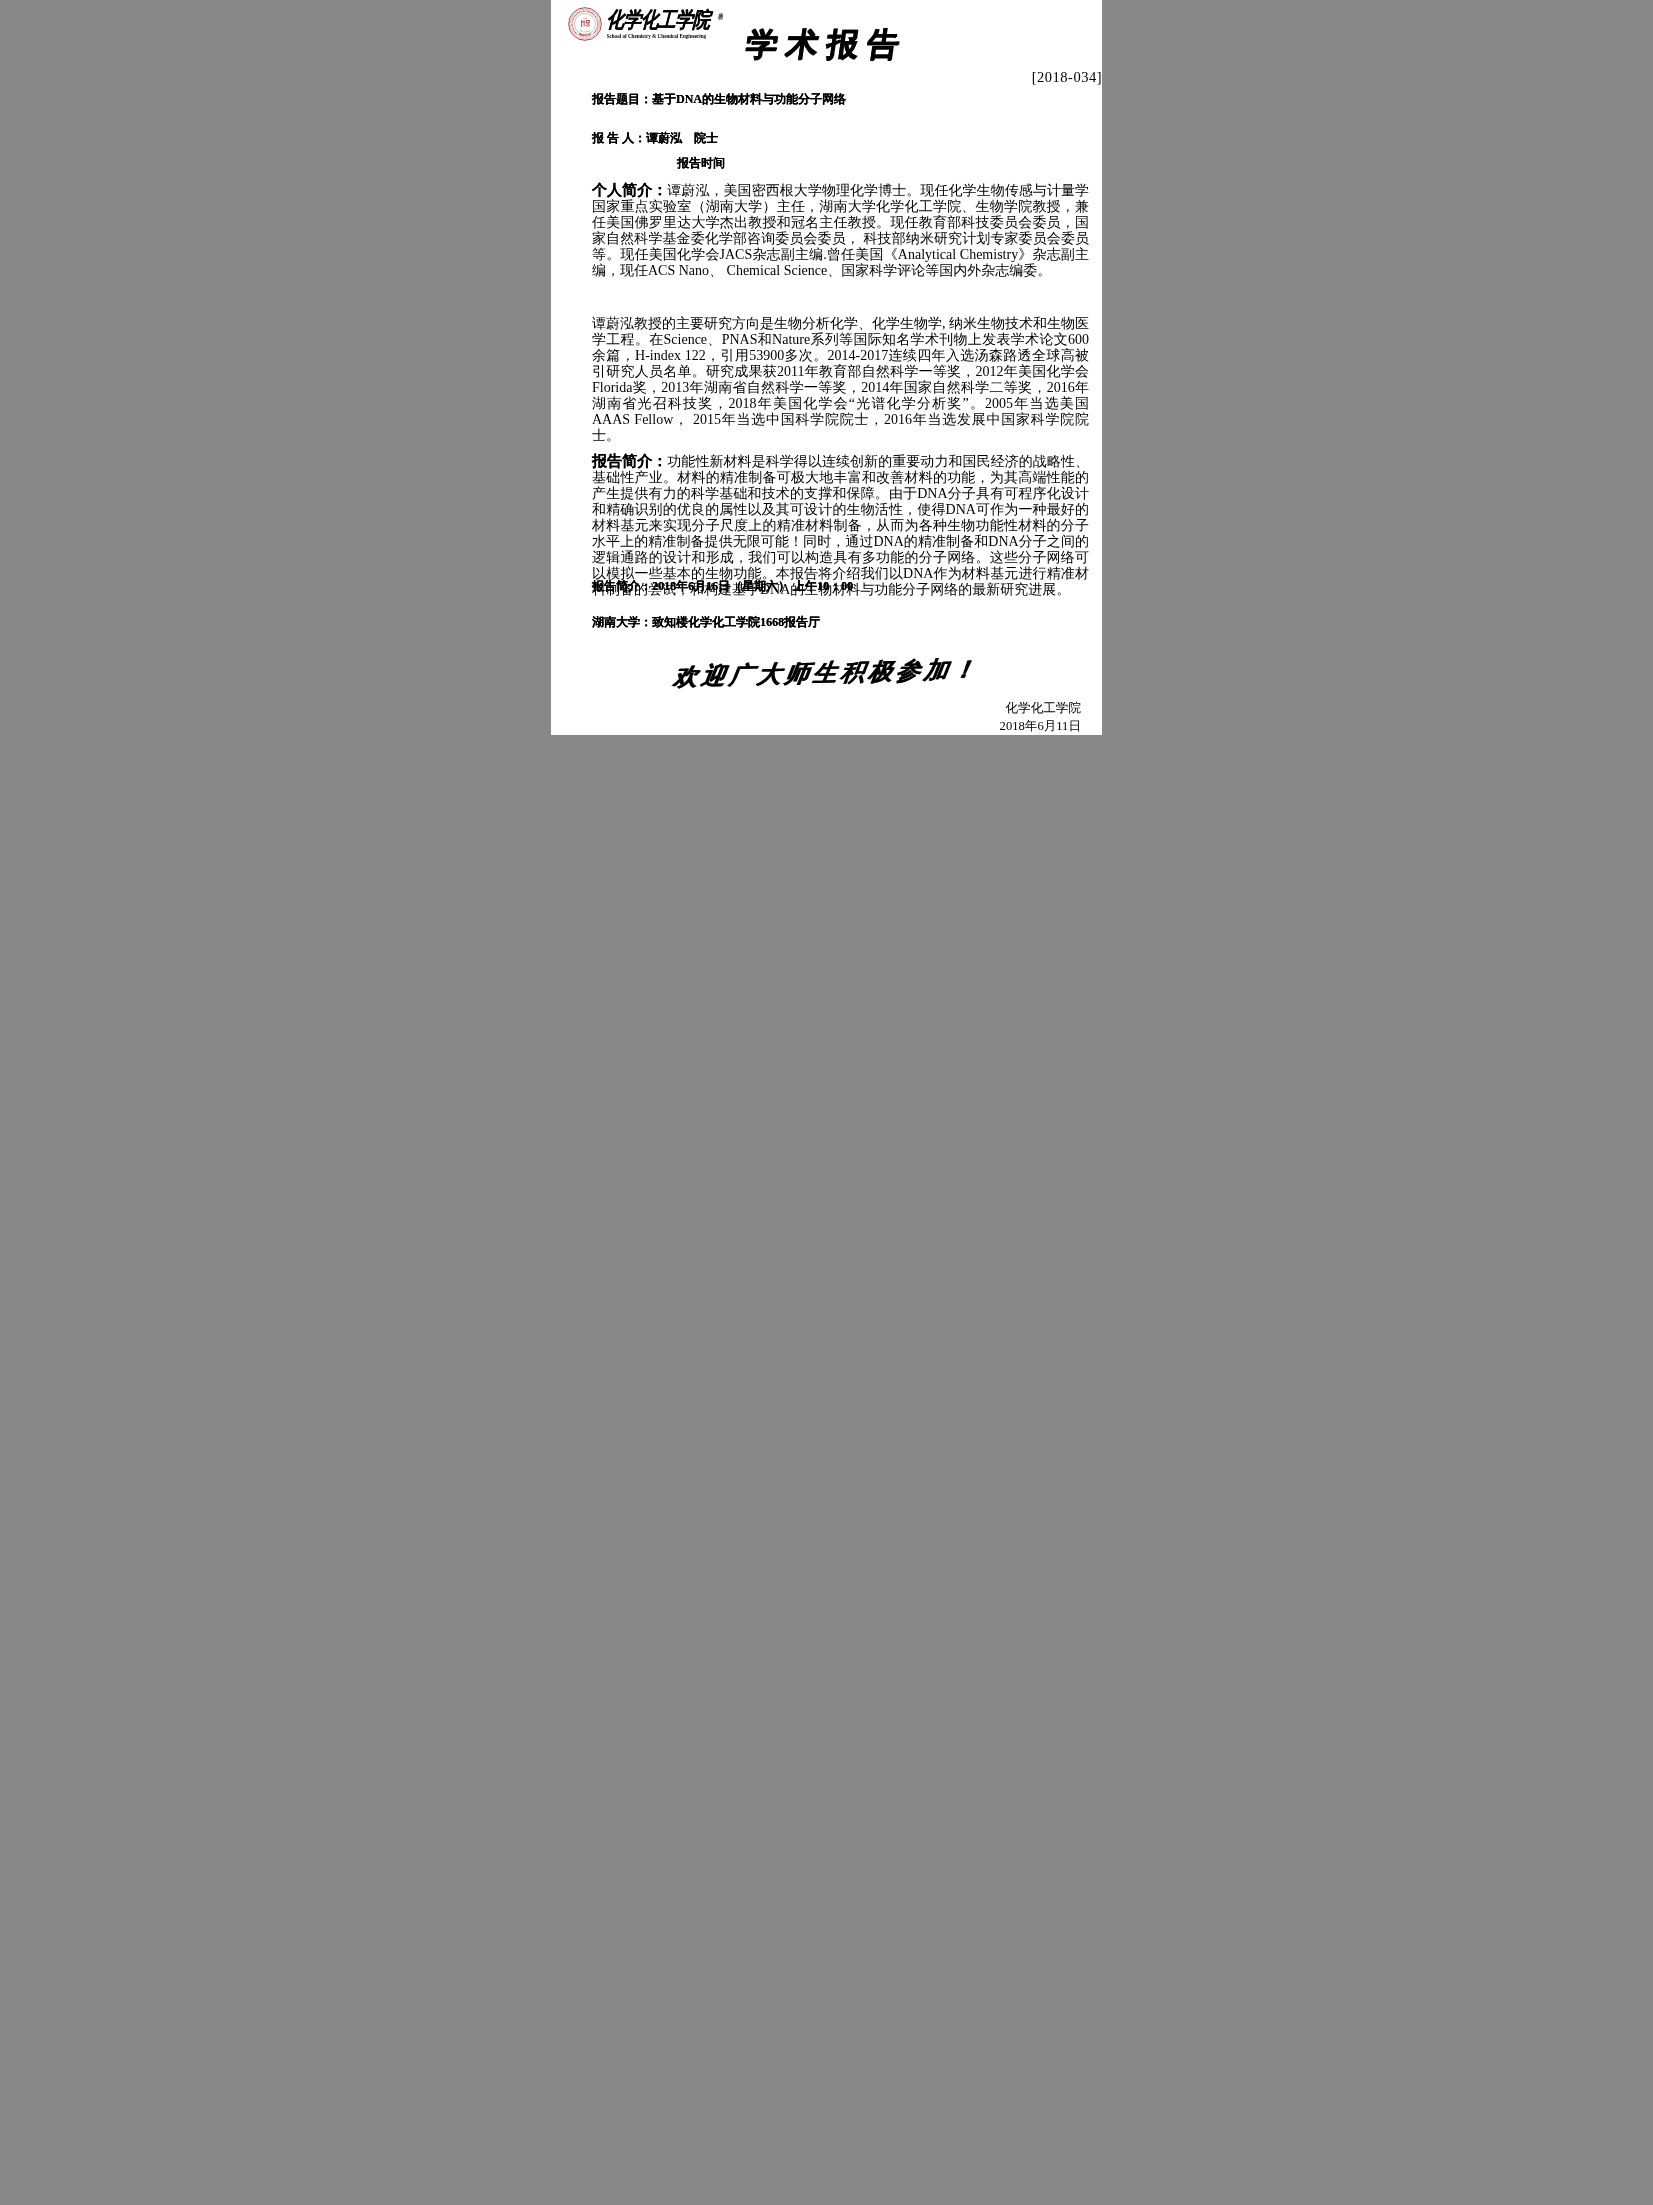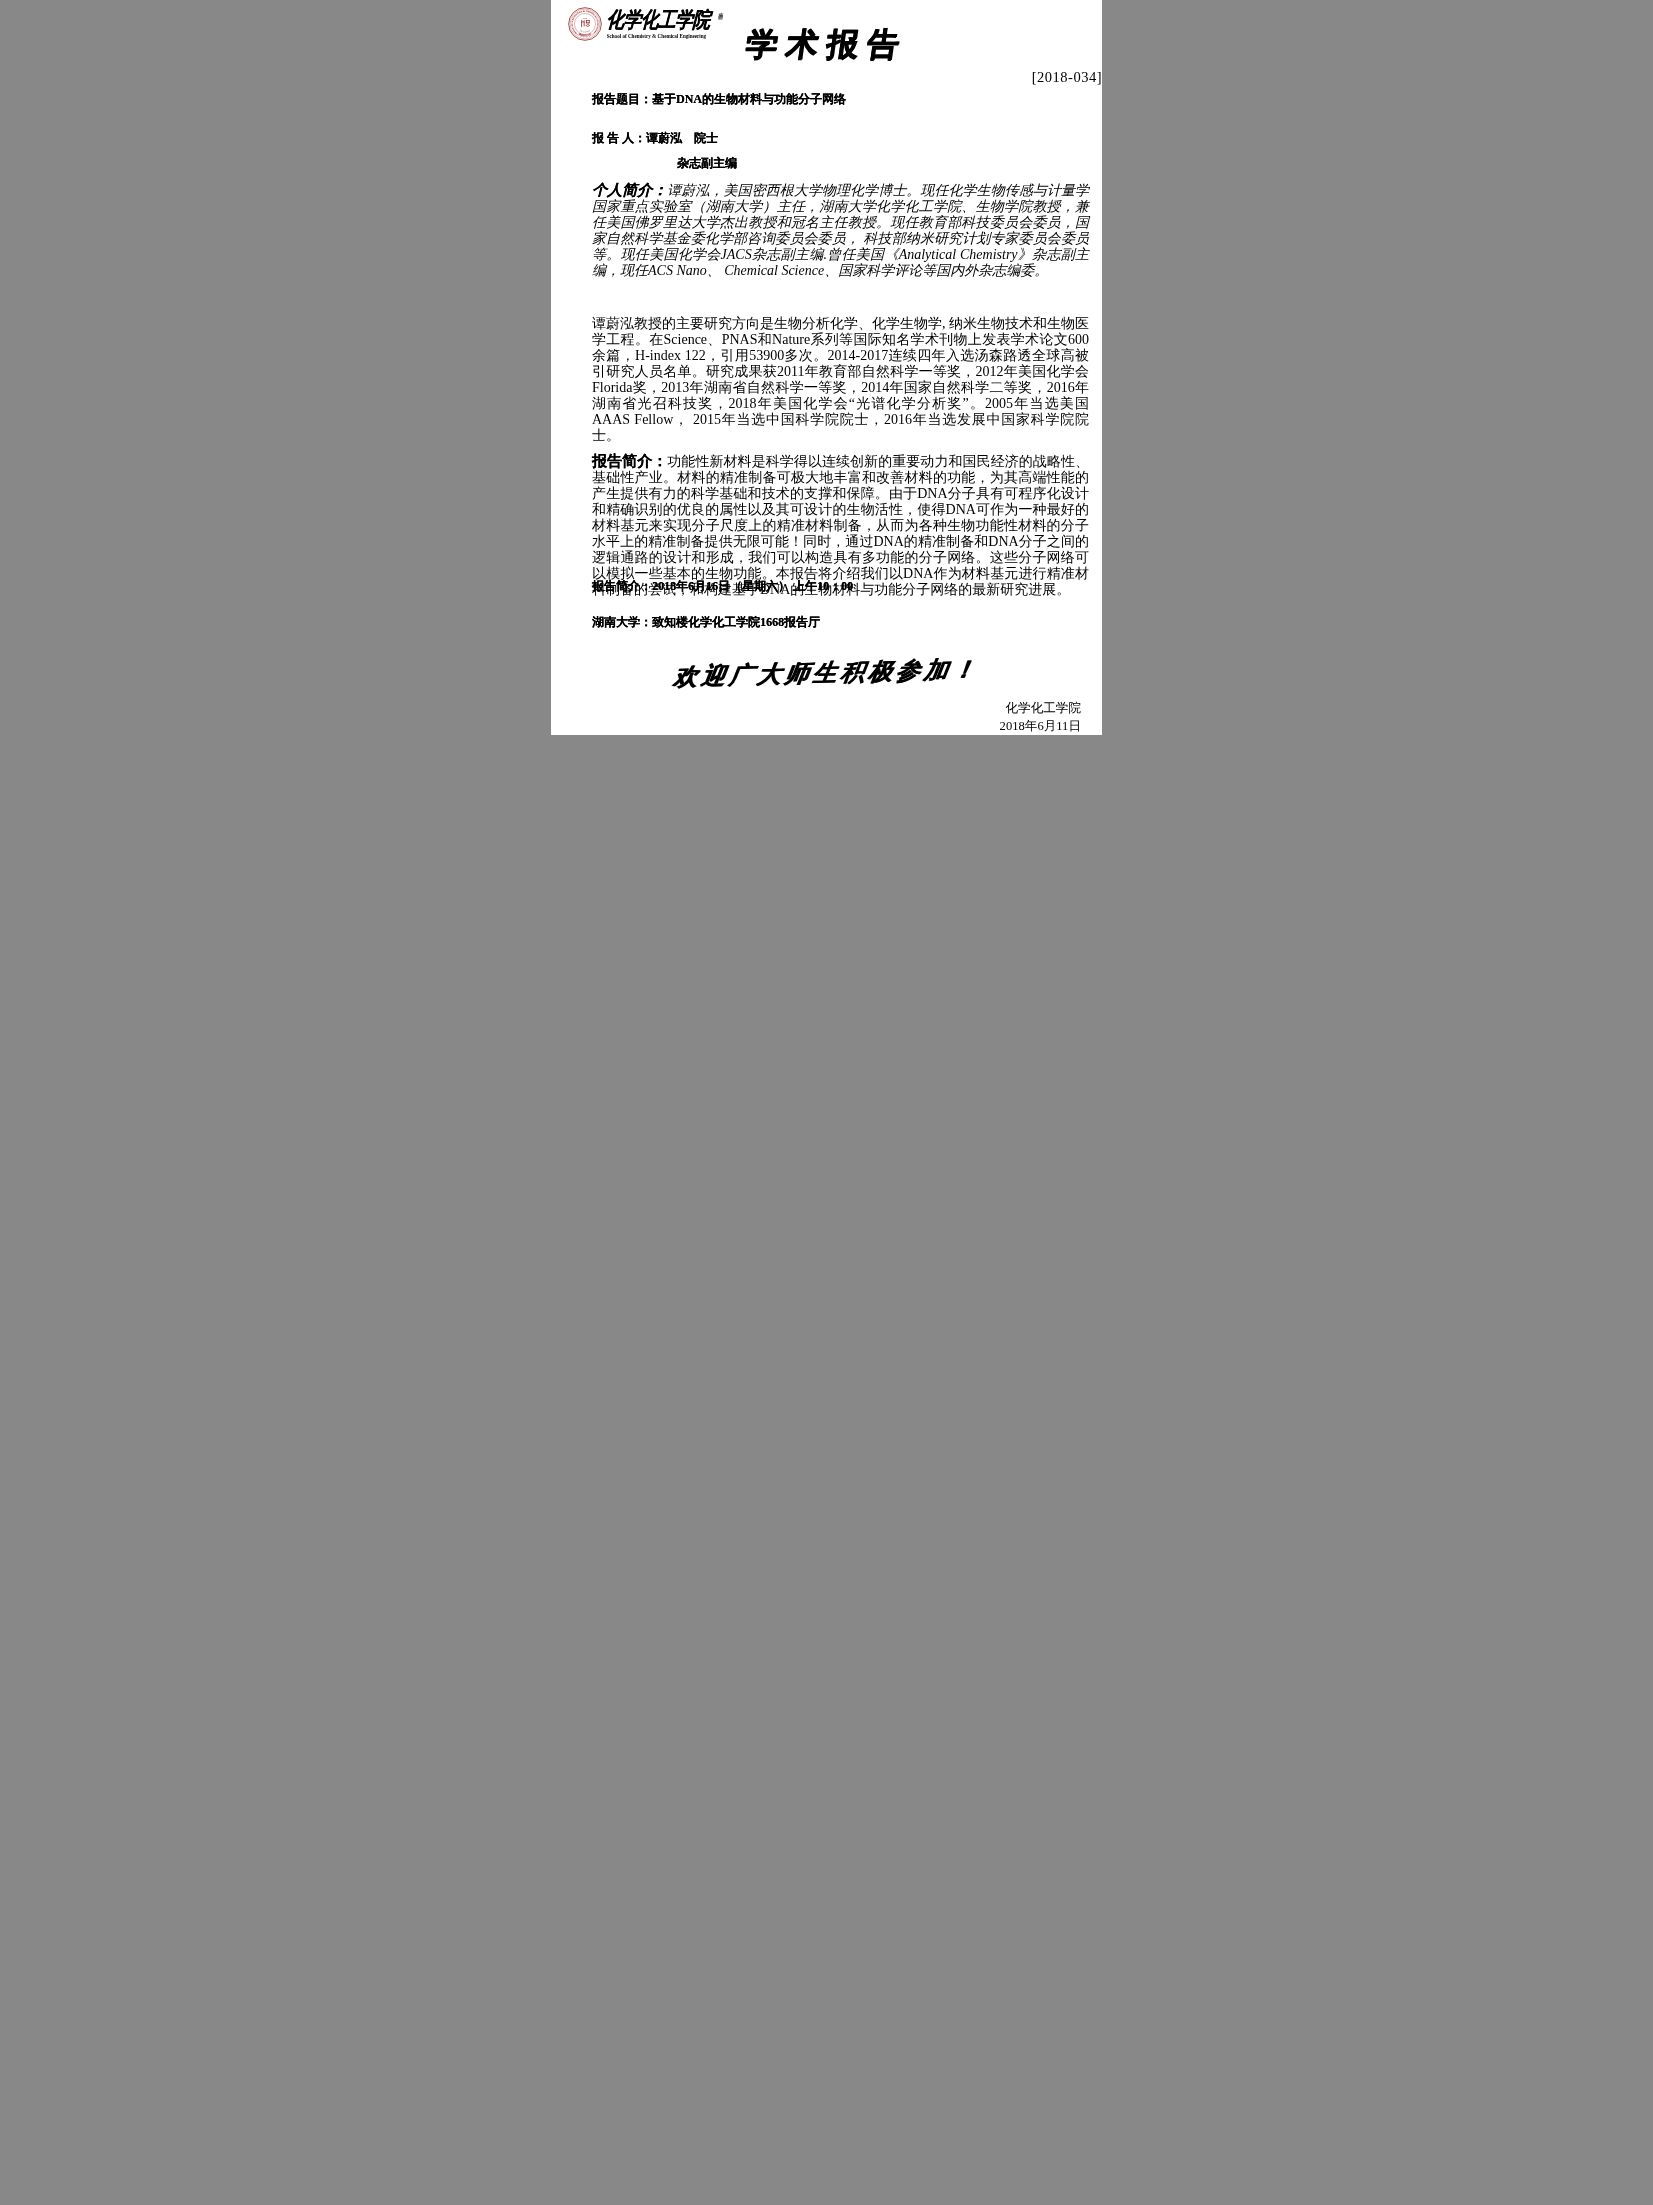--- a/index.html
+++ b/index.html
@@ -52,21 +52,21 @@
   .row-speaker{top:130px;}
   .row-affiliation{top:155px;left:126px;}
   .row-time{top:578px;}
   .row-venue{top:614px;}
   
   .body{
     position:absolute;left:41px;right:13px;margin:0;
     font-size:14px;line-height:16px;
     text-align:justify;text-justify:inter-ideograph;
   }
-  .p1{top:182px;font-style:italic;}
+  .p1{top:182px;}
   .p2{top:316px;}
   .p3{top:427px;margin-top:26px;}
   .plabel{font-size:15px;font-weight:bold;text-shadow:0.2px 0 0 #000;}
   
   .welcome{
     position:absolute;top:657px;left:0;width:100%;
     text-align:center;
     font-size:24px;font-weight:900;font-style:italic;
     letter-spacing:3.7px;
     transform:skewX(-10deg) rotate(-1.5deg);
@@ -120,21 +120,21 @@
     </div>
   </div>
 
   <div class="title">学术报告</div>
   <div class="docnum">[2018-034]</div>
 
   <div class="row row-topic"><span>报告题目：</span><span>基于DNA的生物材料与功能分子网络</span></div>
 
   <div class="row row-speaker"><span>报 告 人：</span><span>谭蔚泓　院士</span></div>
 
-  <div class="row row-affiliation">杂志副主编</div>
+  <div class="row row-affiliation">报告时间</div>
 
   <p class="body p1"><span class="plabel">个人简介：</span><span>谭蔚泓，美国密西根大学物理化学博士。现任化学生物传感与计量学国家重点实验室（湖南大学）主任，湖南大学化学化工学院、生物学院教授，兼任美国佛罗里达大学杰出教授和冠名主任教授。现任教育部科技委员会委员，国家自然科学基金委化学部咨询委员会委员， 科技部纳米研究计划专家委员会委员等。现任美国化学会JACS杂志副主编.曾任美国《Analytical Chemistry》杂志副主编，现任ACS Nano、 Chemical Science、国家科学评论等国内外杂志编委。</span></p>
 
   <p class="body p2"><span>谭蔚泓教授的主要研究方向是生物分析化学、化学生物学, 纳米生物技术和生物医学工程。在Science、PNAS和Nature系列等国际知名学术刊物上发表学术论文600余篇，H-index 122，引用53900多次。2014-2017连续四年入选汤森路透全球高被引研究人员名单。研究成果获2011年教育部自然科学一等奖，2012年美国化学会Florida奖，2013年湖南省自然科学一等奖，2014年国家自然科学二等奖，2016年湖南省光召科技奖，2018年美国化学会“光谱化学分析奖”。2005年当选美国AAAS Fellow， 2015年当选中国科学院院士，2016年当选发展中国家科学院院士。</span></p>
 
   <p class="body p3"><span class="plabel">报告简介：</span><span>功能性新材料是科学得以连续创新的重要动力和国民经济的战略性、基础性产业。材料的精准制备可极大地丰富和改善材料的功能，为其高端性能的产生提供有力的科学基础和技术的支撑和保障。由于DNA分子具有可程序化设计和精确识别的优良的属性以及其可设计的生物活性，使得DNA可作为一种最好的材料基元来实现分子尺度上的精准材料制备，从而为各种生物功能性材料的分子水平上的精准制备提供无限可能！同时，通过DNA的精准制备和DNA分子之间的逻辑通路的设计和形成，我们可以构造具有多功能的分子网络。这些分子网络可以模拟一些基本的生物功能。本报告将介绍我们以DNA作为材料基元进行精准材料制备的尝试，和构建基于DNA的生物材料与功能分子网络的最新研究进展。</span></p>
 
   <div class="row row-time"><span>报告简介：</span><span>2018年6月16日（星期六） 上午10：00</span></div>
 
   <div class="row row-venue"><span>湖南大学：</span><span>致知楼化学化工学院1668报告厅</span></div>

